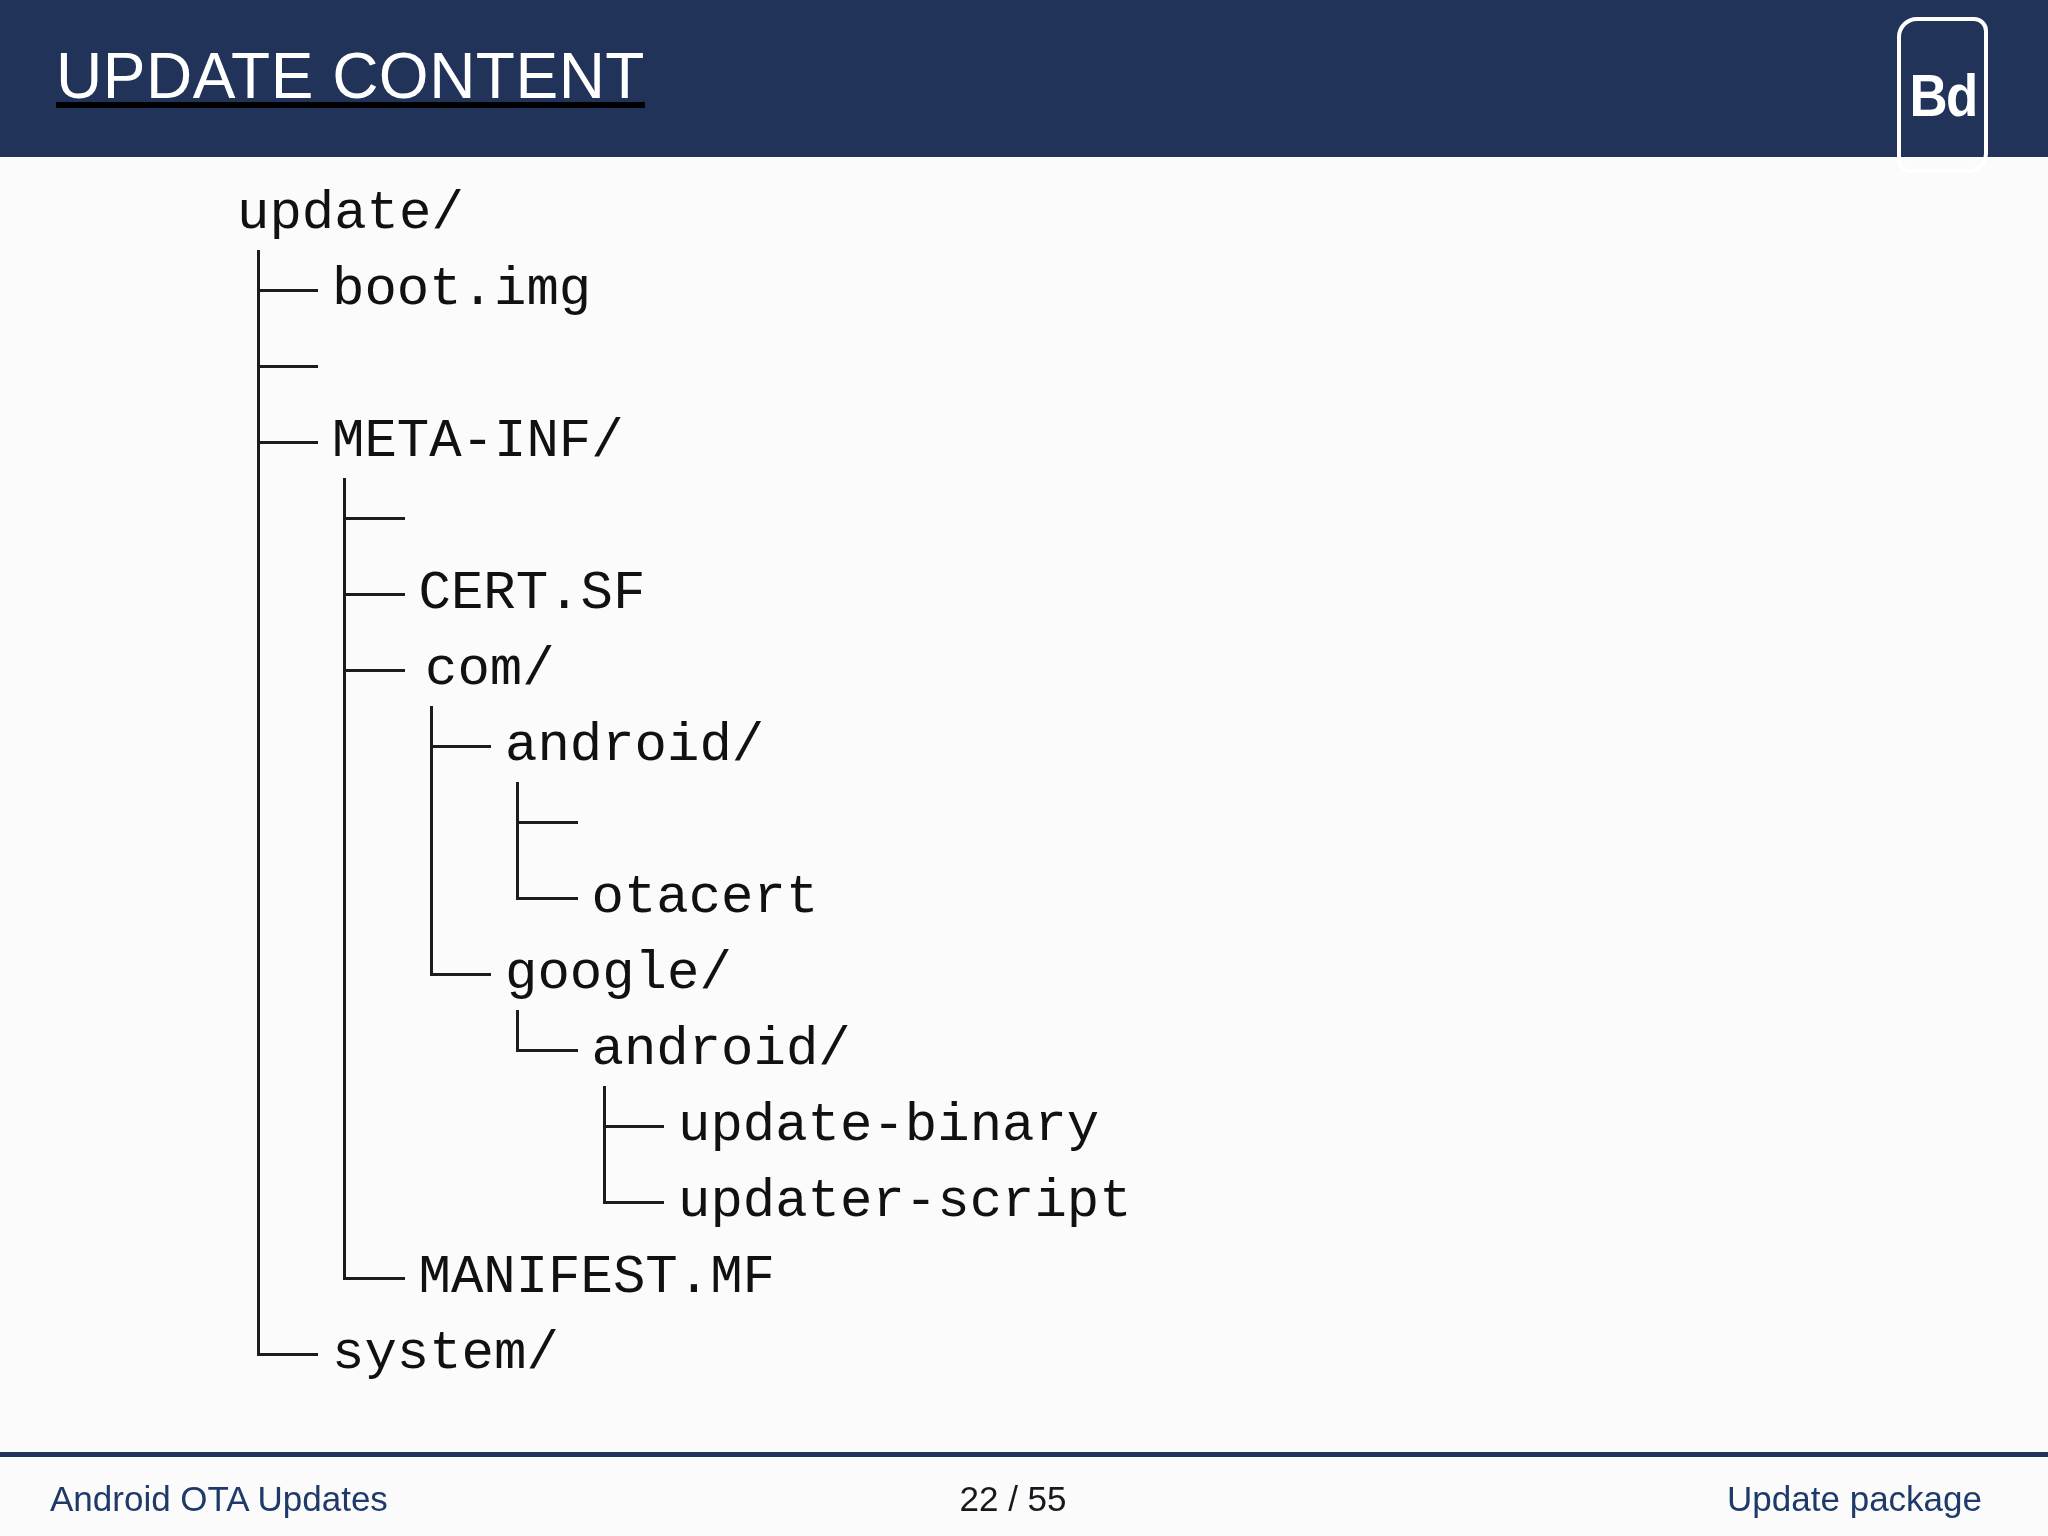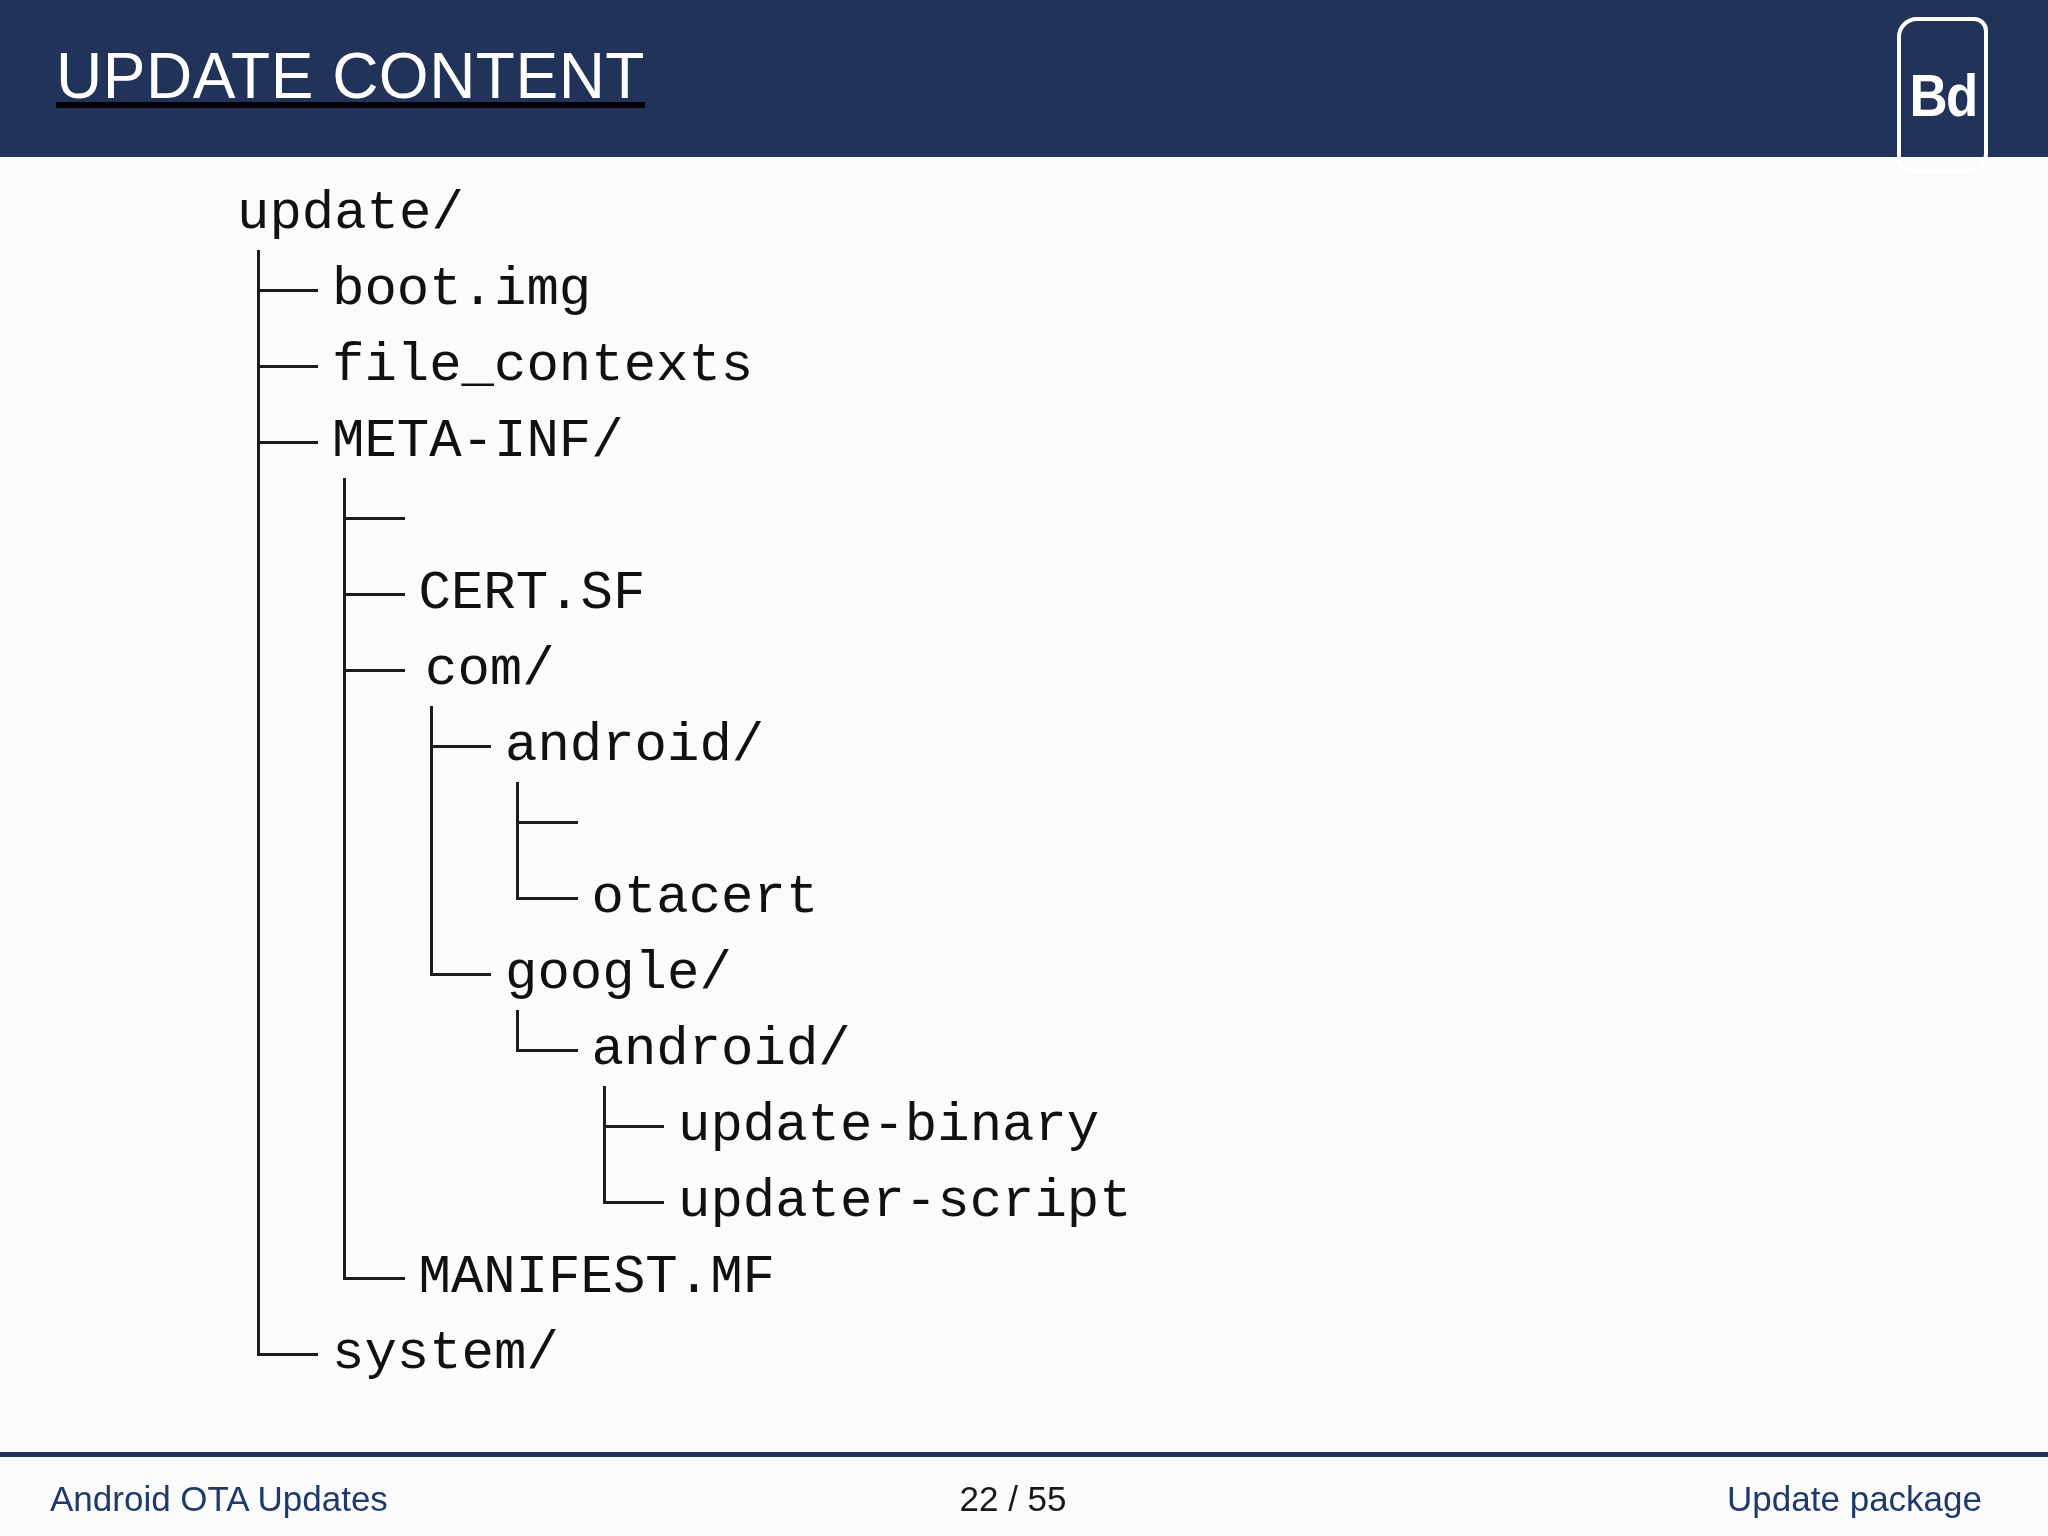--- a/index.html
+++ b/index.html
@@ -58,21 +58,20 @@
     <div class="slide-title">UPDATE CONTENT</div>
     <div class="logo">
       <span>Bd</span>
     </div>
   </header>
 
   <main class="tree">
       <div class="lbl" style="left: 237px; top: 19px;">update/</div>
       <div class="lbl" style="left: 332px; top: 95px;">boot.img</div>
       <div class="hline" style="left: 258px; top: 131.5px; width: 60px; height: 3px;"></div>
-      <div class="lbl" style="left: 332px; top: 171px;">file_contexts</div>
       <div class="hline" style="left: 258px; top: 207.5px; width: 60px; height: 3px;"></div>
       <div class="lbl" style="left: 332px; top: 247px;">META-INF/</div>
       <div class="hline" style="left: 344.5px; top: 359.5px; width: 60px; height: 3px;"></div>
       <div class="lbl" style="left: 418.5px; top: 399px;">CERT.SF</div>
       <div class="hline" style="left: 344.5px; top: 435.5px; width: 60px; height: 3px;"></div>
       <div class="lbl" style="left: 425px; top: 475px;">com/</div>
       <div class="lbl" style="left: 505px; top: 551px;">android/</div>
       <div class="hline" style="left: 517.5px; top: 663.5px; width: 60px; height: 3px;"></div>
       <div class="lbl" style="left: 591.5px; top: 703px;">otacert</div>
       <div class="hline" style="left: 517.5px; top: 739.5px; width: 60px; height: 3px;"></div>

